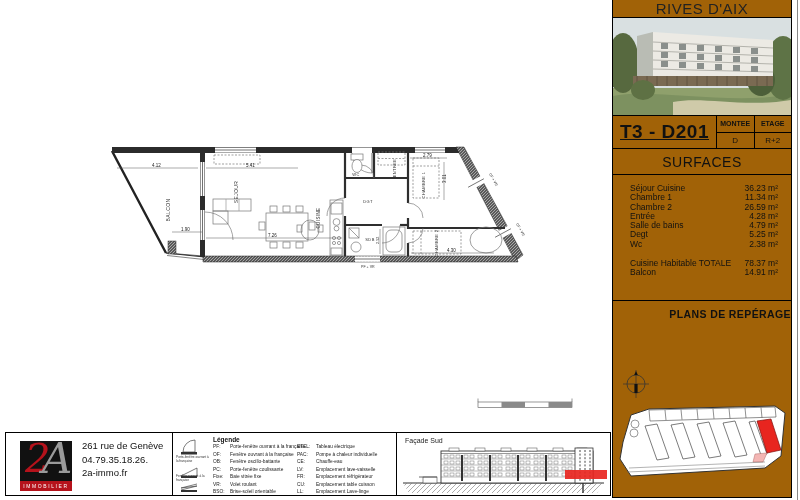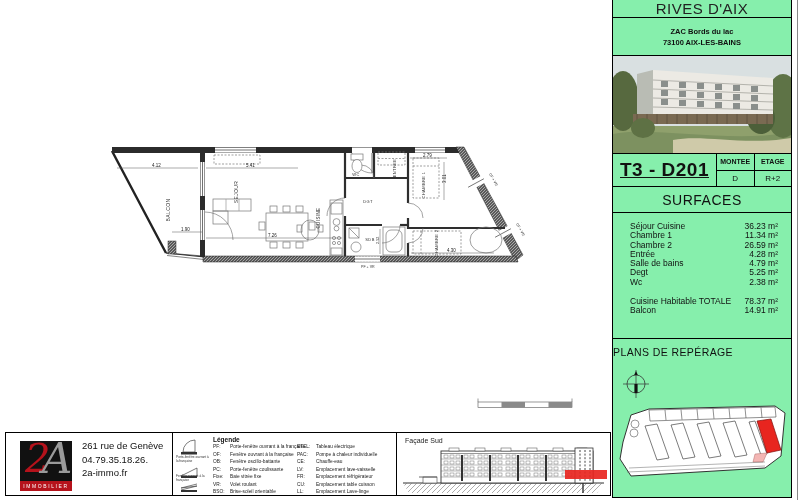--- a/index.html
+++ b/index.html
@@ -2,42 +2,42 @@
 <html><head>
 <meta charset="utf-8">
 <style>
   html,body{margin:0;padding:0;}
   body{width:800px;height:500px;background:#fff;overflow:hidden;position:relative;
        font-family:"Liberation Sans",sans-serif;color:#111;}
   .abs{position:absolute;}
   svg text{font-family:"Liberation Sans",sans-serif;}
 
   
-  #right-panel{left:612px;top:0;width:178px;height:497px;background:#86efac;
+  #right-panel{left:612px;top:0;width:178px;height:497px;background:#a16207;
     border-left:1px solid #000;border-right:1px solid #000;border-bottom:1px solid #000;}
   .rp-title{height:17px;border-bottom:1px solid #000;text-align:center;overflow:hidden;}
   .rp-title span{display:inline-block;font-size:15px;letter-spacing:.5px;margin-top:-2px;color:#222;}
   .rp-addr{border-bottom:1px solid #000;text-align:center;padding:8px 0 7px;}
   .rp-addr div{font-size:7.5px;font-weight:bold;line-height:11px;}
   .rp-photo{height:97px;}
   .rp-unitrow{height:32px;border-top:1px solid #000;border-bottom:1px solid #000;display:flex;}
   .rp-unit{flex:1;border-right:1px solid #000;display:flex;align-items:center;justify-content:center;
     font-size:19px;font-weight:bold;letter-spacing:.5px;text-decoration:underline;}
   .rp-me{width:74px;display:flex;flex-direction:column;}
   .rp-me-row{flex:1;display:flex;}
   .rp-me-row:first-child{border-bottom:1px solid #000;}
   .rp-me-cell{flex:1;display:flex;align-items:center;justify-content:center;font-size:7px;font-weight:bold;}
   .rp-me-cell:first-child{border-right:1px solid #000;}
   .rp-me-row.vals .rp-me-cell{font-size:8px;font-weight:normal;}
   .rp-surfhead{height:25px;border-bottom:1px solid #000;display:flex;align-items:center;
     justify-content:center;font-size:14px;font-weight:normal;letter-spacing:.5px;}
   .rp-list{height:126px;border-bottom:1px solid #000;padding:9px 13px 0 17px;box-sizing:border-box;}
   .srow{display:flex;justify-content:space-between;font-size:8.5px;line-height:9.3px;}
   .srow.total{margin-top:10px;}
-  .rp-rep-title{padding-top:7px;text-align:left;font-size:10.5px;letter-spacing:.4px;}
+  .rp-rep-title{padding-top:7px;text-align:right;font-size:10.5px;letter-spacing:.4px;font-weight:bold;}
 
   
   .bbox{position:absolute;top:432px;height:64px;border:1px solid #000;background:#fff;box-sizing:border-box;}
   #box-logo{left:5px;width:168px;}
   #box-legend{left:172px;width:225px;}
   #box-facade{left:396px;width:215px;}
 
   #logo{position:absolute;left:14px;top:8px;width:52px;height:50px;background:#111;overflow:hidden;}
   #logo .l2{position:absolute;left:5px;top:-6px;font-family:"DejaVu Serif",serif;font-style:italic;
     font-size:40px;color:#b5121b;}
@@ -231,24 +231,20 @@
 
   <line x1="797.5" y1="0" x2="797.5" y2="500" stroke="#888" stroke-width="1"></line>
 </svg>
 
 <div id="right-panel" class="abs">
 
   <div class="rp-title">
     <span>RIVES D'AIX</span>
   </div>
 
-  <div class="rp-addr">
-    <div>ZAC Bords du lac</div>
-    <div>73100 AIX-LES-BAINS</div>
-  </div>
 
   <div class="rp-photo">
     <svg width="178" height="97" viewBox="0 0 178 97">
       <rect width="178" height="97" fill="#d9e0e1"></rect>
       <rect y="70" width="178" height="27" fill="#8fa06c"></rect>
       <path d="M0,78 C40,70 120,88 178,76 L178,97 L0,97 Z" fill="#7d9160"></path>
       <path d="M60,84 C90,78 130,90 178,82 L178,97 L60,97 Z" fill="#cfcaa9"></path>
 
       <ellipse cx="10" cy="45" rx="16" ry="30" fill="#57693f"></ellipse>
       <ellipse cx="170" cy="50" rx="18" ry="32" fill="#5e7346"></ellipse>

